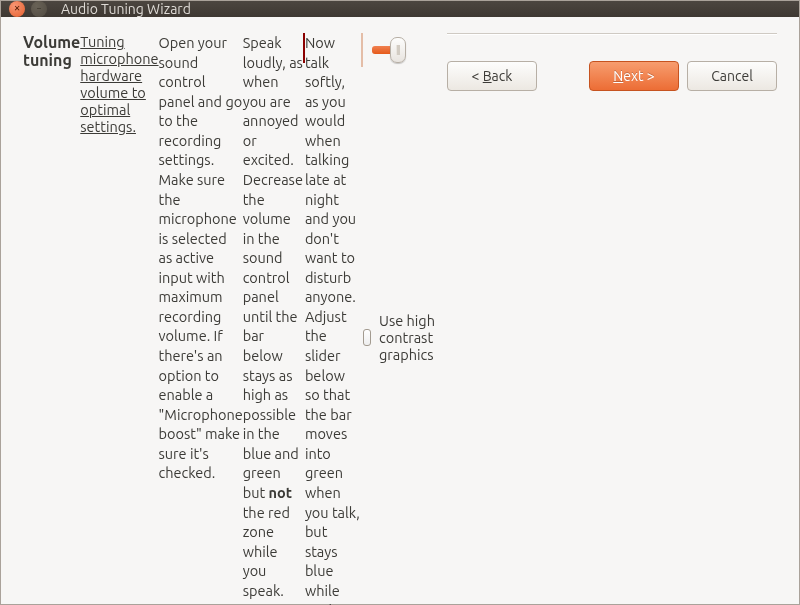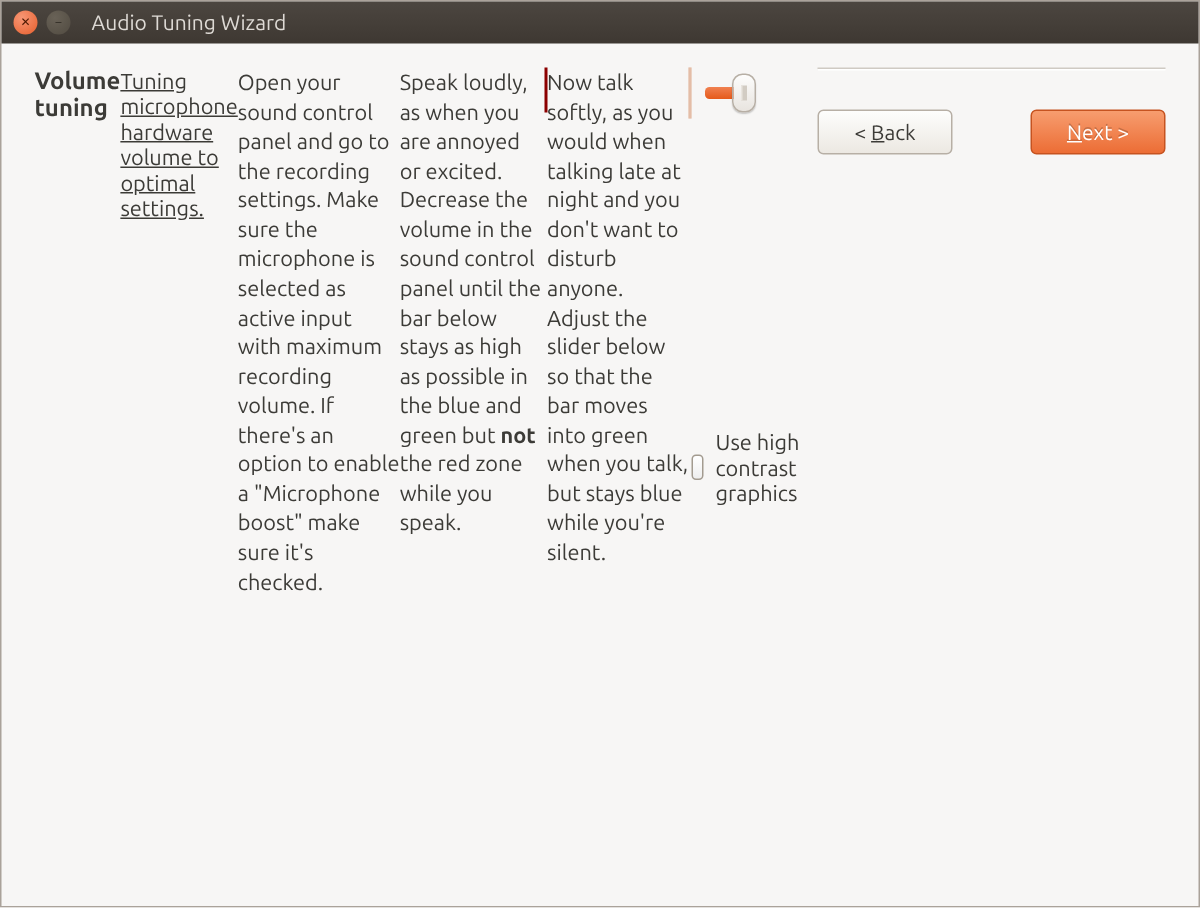--- a/index.html
+++ b/index.html
@@ -90,15 +90,18 @@
       <span>Use high contrast graphics</span>
     </div>
 
     <div class="btn-row">
       <div class="btn">
           <span class="btn-label">&lt; <span class="ul">B</span>ack</span>
         </div>
       <div class="btn btn-primary">
           <span class="btn-label"><span class="ul">N</span>ext &gt;</span>
         </div>
+      <div class="btn">
+          <span class="btn-label">Cancel</span>
+        </div>
     </div>
   </div>
 </div>
 
 </body></html>

